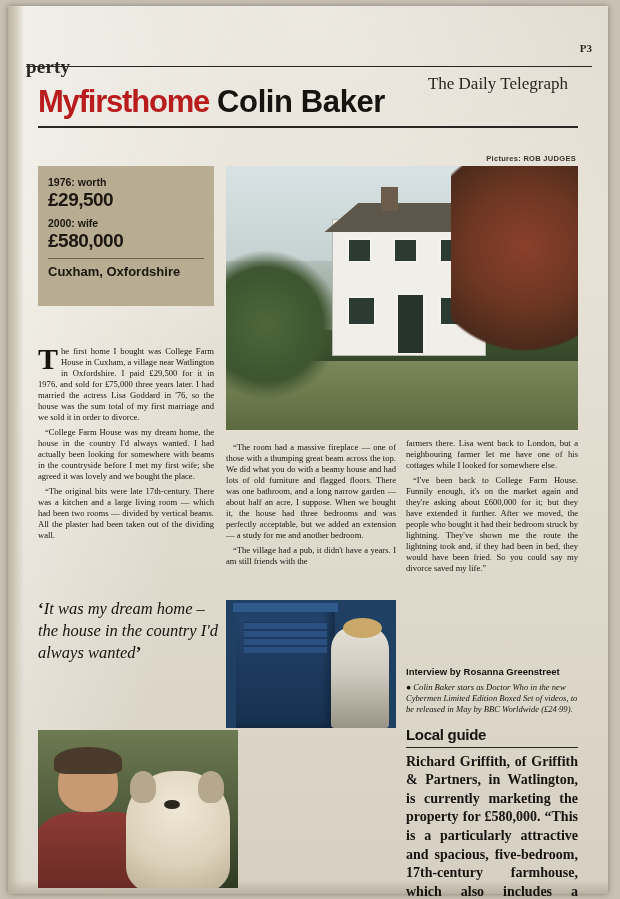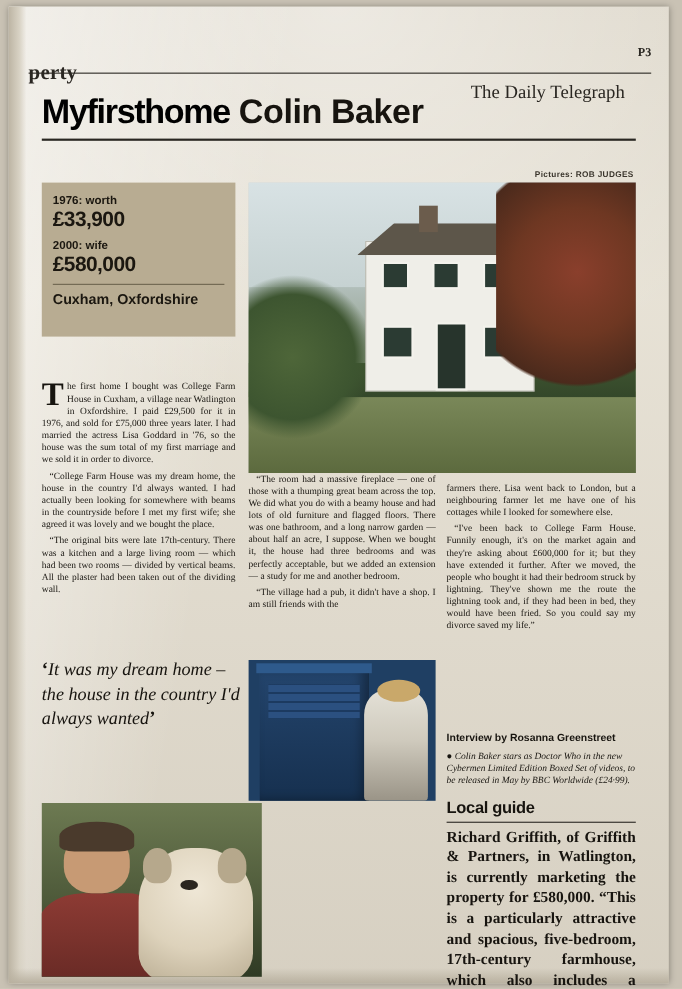--- a/index.html
+++ b/index.html
@@ -52,21 +52,21 @@
   .masthead .pageno{
     position:absolute;right:0;top:6px;
     font-size:11px;font-weight:700;color:#2a2722;padding-left:48px;
   }
 
   
   .headline{
     position:absolute;left:30px;top:78px;width:540px;
     font-family:"Liberation Sans", sans-serif;
   }
-  .headline .k1{font-size:31px;font-weight:700;letter-spacing:-1.2px;color:#000000;}
+  .headline .k1{font-size:31px;font-weight:700;letter-spacing:-1.2px;color:#b91c1c;}
   .headline .k2{font-size:31px;font-weight:700;letter-spacing:-.4px;color:#17140f;margin-left:8px;}
 
   .rule-under-head{
     position:absolute;left:30px;top:120px;width:540px;height:2px;background:#2a2722;
   }
 
   
   .pic-credit{
     position:absolute;right:32px;top:148px;
     font-family:"Liberation Sans", sans-serif;
@@ -132,21 +132,21 @@
     font-family:"Liberation Serif", serif;
     font-size:8.6px;line-height:1.28;color:#17140f;text-align:justify;
   }
   .col p{margin:0 0 4px 0;text-indent:7px;}
   .col p.first{text-indent:0;}
   .dropcap{
     float:left;font-size:30px;line-height:22px;font-weight:700;
     padding:2px 3px 0 0;font-family:"Liberation Serif", serif;
   }
   #col1{left:30px;top:340px;width:176px;}
-  #col2{left:218px;top:424px;width:170px;}
+  #col2{left:218px;top:436px;width:170px;}
   #col3{left:398px;top:432px;width:172px;}
 
   
   .pullquote{
     position:absolute;left:30px;top:592px;width:186px;
     font-family:"Liberation Serif", serif;
     font-style:italic;font-size:16.5px;line-height:1.32;color:#17140f;
   }
   .pullquote .qm{font-style:normal;font-weight:700;font-size:17px;}
 
@@ -239,21 +239,21 @@
 
   <div class="headline">
     <span class="k1">Myfirsthome</span><span class="k2">Colin Baker</span>
   </div>
   <div class="rule-under-head"></div>
 
   <div class="pic-credit">Pictures: ROB JUDGES</div>
 
   <div class="factbox">
     <div class="small">1976: worth</div>
-    <div class="big">£33,900</div>
+    <div class="big">£29,500</div>
     <div class="small">2000: wife</div>
     <div class="big">£580,000</div>
     <div class="divline"></div>
     <div class="addr" style="margin-top:0">Cuxham, Oxfordshire</div>
   </div>
 
   <div class="photo-main">
     <div class="ph-sky"></div>
     <div class="ph-lawn"></div>
     <div class="ph-hedge"></div>
@@ -273,21 +273,21 @@
   <div class="col" id="col1">
     <p class="first">
       <span class="dropcap">T</span><span>he first home I bought was College Farm House in Cuxham, a village near Watlington in Oxfordshire. I paid £29,500 for it in 1976, and sold for £75,000 three years later. I had married the actress Lisa Goddard in '76, so the house was the sum total of my first marriage and we sold it in order to divorce.</span>
     </p>
     <p>“College Farm House was my dream home, the house in the country I'd always wanted. I had actually been looking for somewhere with beams in the countryside before I met my first wife; she agreed it was lovely and we bought the place.</p>
     <p>“The original bits were late 17th-century. There was a kitchen and a large living room — which had been two rooms — divided by vertical beams. All the plaster had been taken out of the dividing wall.</p>
   </div>
 
   <div class="col" id="col2">
     <p>“The room had a massive fireplace — one of those with a thumping great beam across the top. We did what you do with a beamy house and had lots of old furniture and flagged floors. There was one bathroom, and a long narrow garden — about half an acre, I suppose. When we bought it, the house had three bedrooms and was perfectly acceptable, but we added an extension — a study for me and another bedroom.</p>
-    <p>“The village had a pub, it didn't have a shop. I am still friends with the</p>
+    <p>“The village had a pub, it didn't have a years. I am still friends with the</p>
   </div>
 
   <div class="col" id="col3">
     <p class="first">farmers there. Lisa went back to London, but a neighbouring farmer let me have one of his cottages while I looked for somewhere else.</p>
     <p>“I've been back to College Farm House. Funnily enough, it's on the market again and they're asking about £600,000 for it; but they have extended it further. After we moved, the people who bought it had their bedroom struck by lightning. They've shown me the route the lightning took and, if they had been in bed, they would have been fried. So you could say my divorce saved my life.”</p>
   </div>
 
   <div class="pullquote">
     <span class="qm">‘</span><span>It was my dream home – the house in the country I'd always wanted</span><span class="qm">’</span>
   </div>

